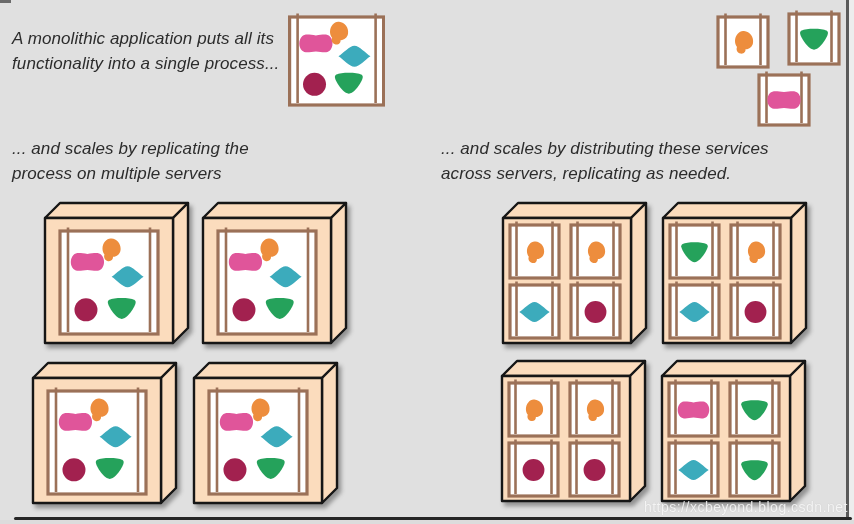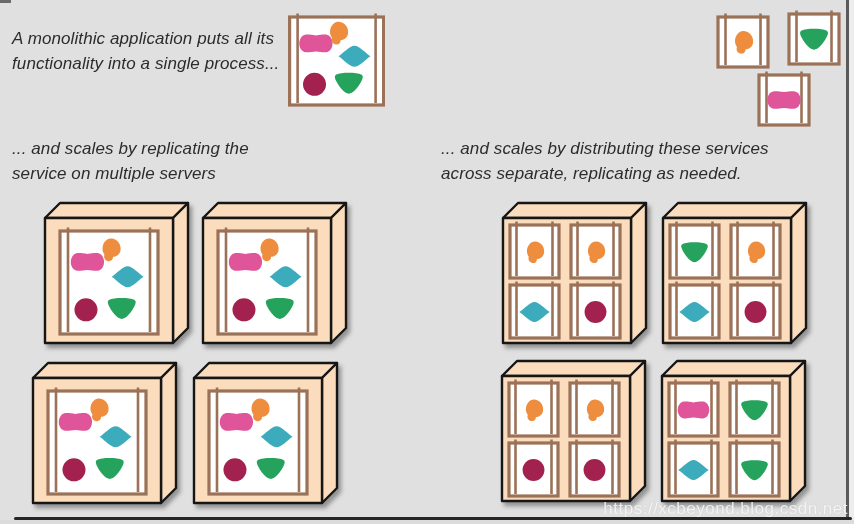--- a/index.html
+++ b/index.html
@@ -48,21 +48,21 @@
   .pos-ms-3{left:192px;top:361px;}
   .pos-mc-0{left:501px;top:201px;}
   .pos-mc-1{left:661px;top:201px;}
   .pos-mc-2{left:500px;top:359px;}
   .pos-mc-3{left:660px;top:359px;}
 
   
   .watermark{
     position:absolute;
     right:6px;top:499px;
-    font-size:17px;
+    font-size:14px;
     letter-spacing:0.5px;
     color:rgba(255,255,255,0.82);
     text-shadow:0 0 1px rgba(90,90,90,0.25);
   }
 </style>
 </head>
 <body>
 
 <svg width="0" height="0" style="position:absolute" aria-hidden="true">
   <defs>
@@ -82,23 +82,23 @@
         <path d="M-12.5,-8.5 C-8,-11 8,-11 12.5,-8.5 C15.2,-6.8 13.8,-3.8 11,1 C8,6 4,10 0,10.8 C-4,10 -8,6 -11,1 C-13.8,-3.8 -15.2,-6.8 -12.5,-8.5 Z"></path>
       </g>
   </defs>
 </svg>
 
 <div id="canvas">
 
   <div class="caption cap-mono-intro">A monolithic application puts all its
 functionality into a single process...</div>
   <div class="caption cap-mono-scale">... and scales by replicating the
-service on multiple servers</div>
+process on multiple servers</div>
   <div class="caption cap-micro-scale">... and scales by distributing these services
-across separate, replicating as needed.</div>
+across servers, replicating as needed.</div>
 
   <div class="dg pos-mono-box"><svg width="97" height="94" viewBox="0 0 97 94">
         <g>
     <rect x="1.6" y="4" width="94" height="88" fill="#ffffff"></rect>
     <line x1="9.6" y1="0.5" x2="9.6" y2="90" stroke="#9b7158" stroke-width="2.6"></line>
     <line x1="87.6" y1="0.5" x2="87.6" y2="90" stroke="#9b7158" stroke-width="2.6"></line>
     <use href="#sym-pink" fill="#e0559a" transform="translate(27.920000000000005,30.4) scale(1)"></use>
           <use href="#sym-orange" fill="#ed8d3d" transform="translate(50.010000000000005,19.84) scale(1)"></use>
           <use href="#sym-teal" fill="#3cabbc" transform="translate(66.46,43.160000000000004) scale(1)"></use>
           <use href="#sym-maroon" fill="#a2214f" transform="translate(26.51,71.32000000000001) scale(1)"></use>

